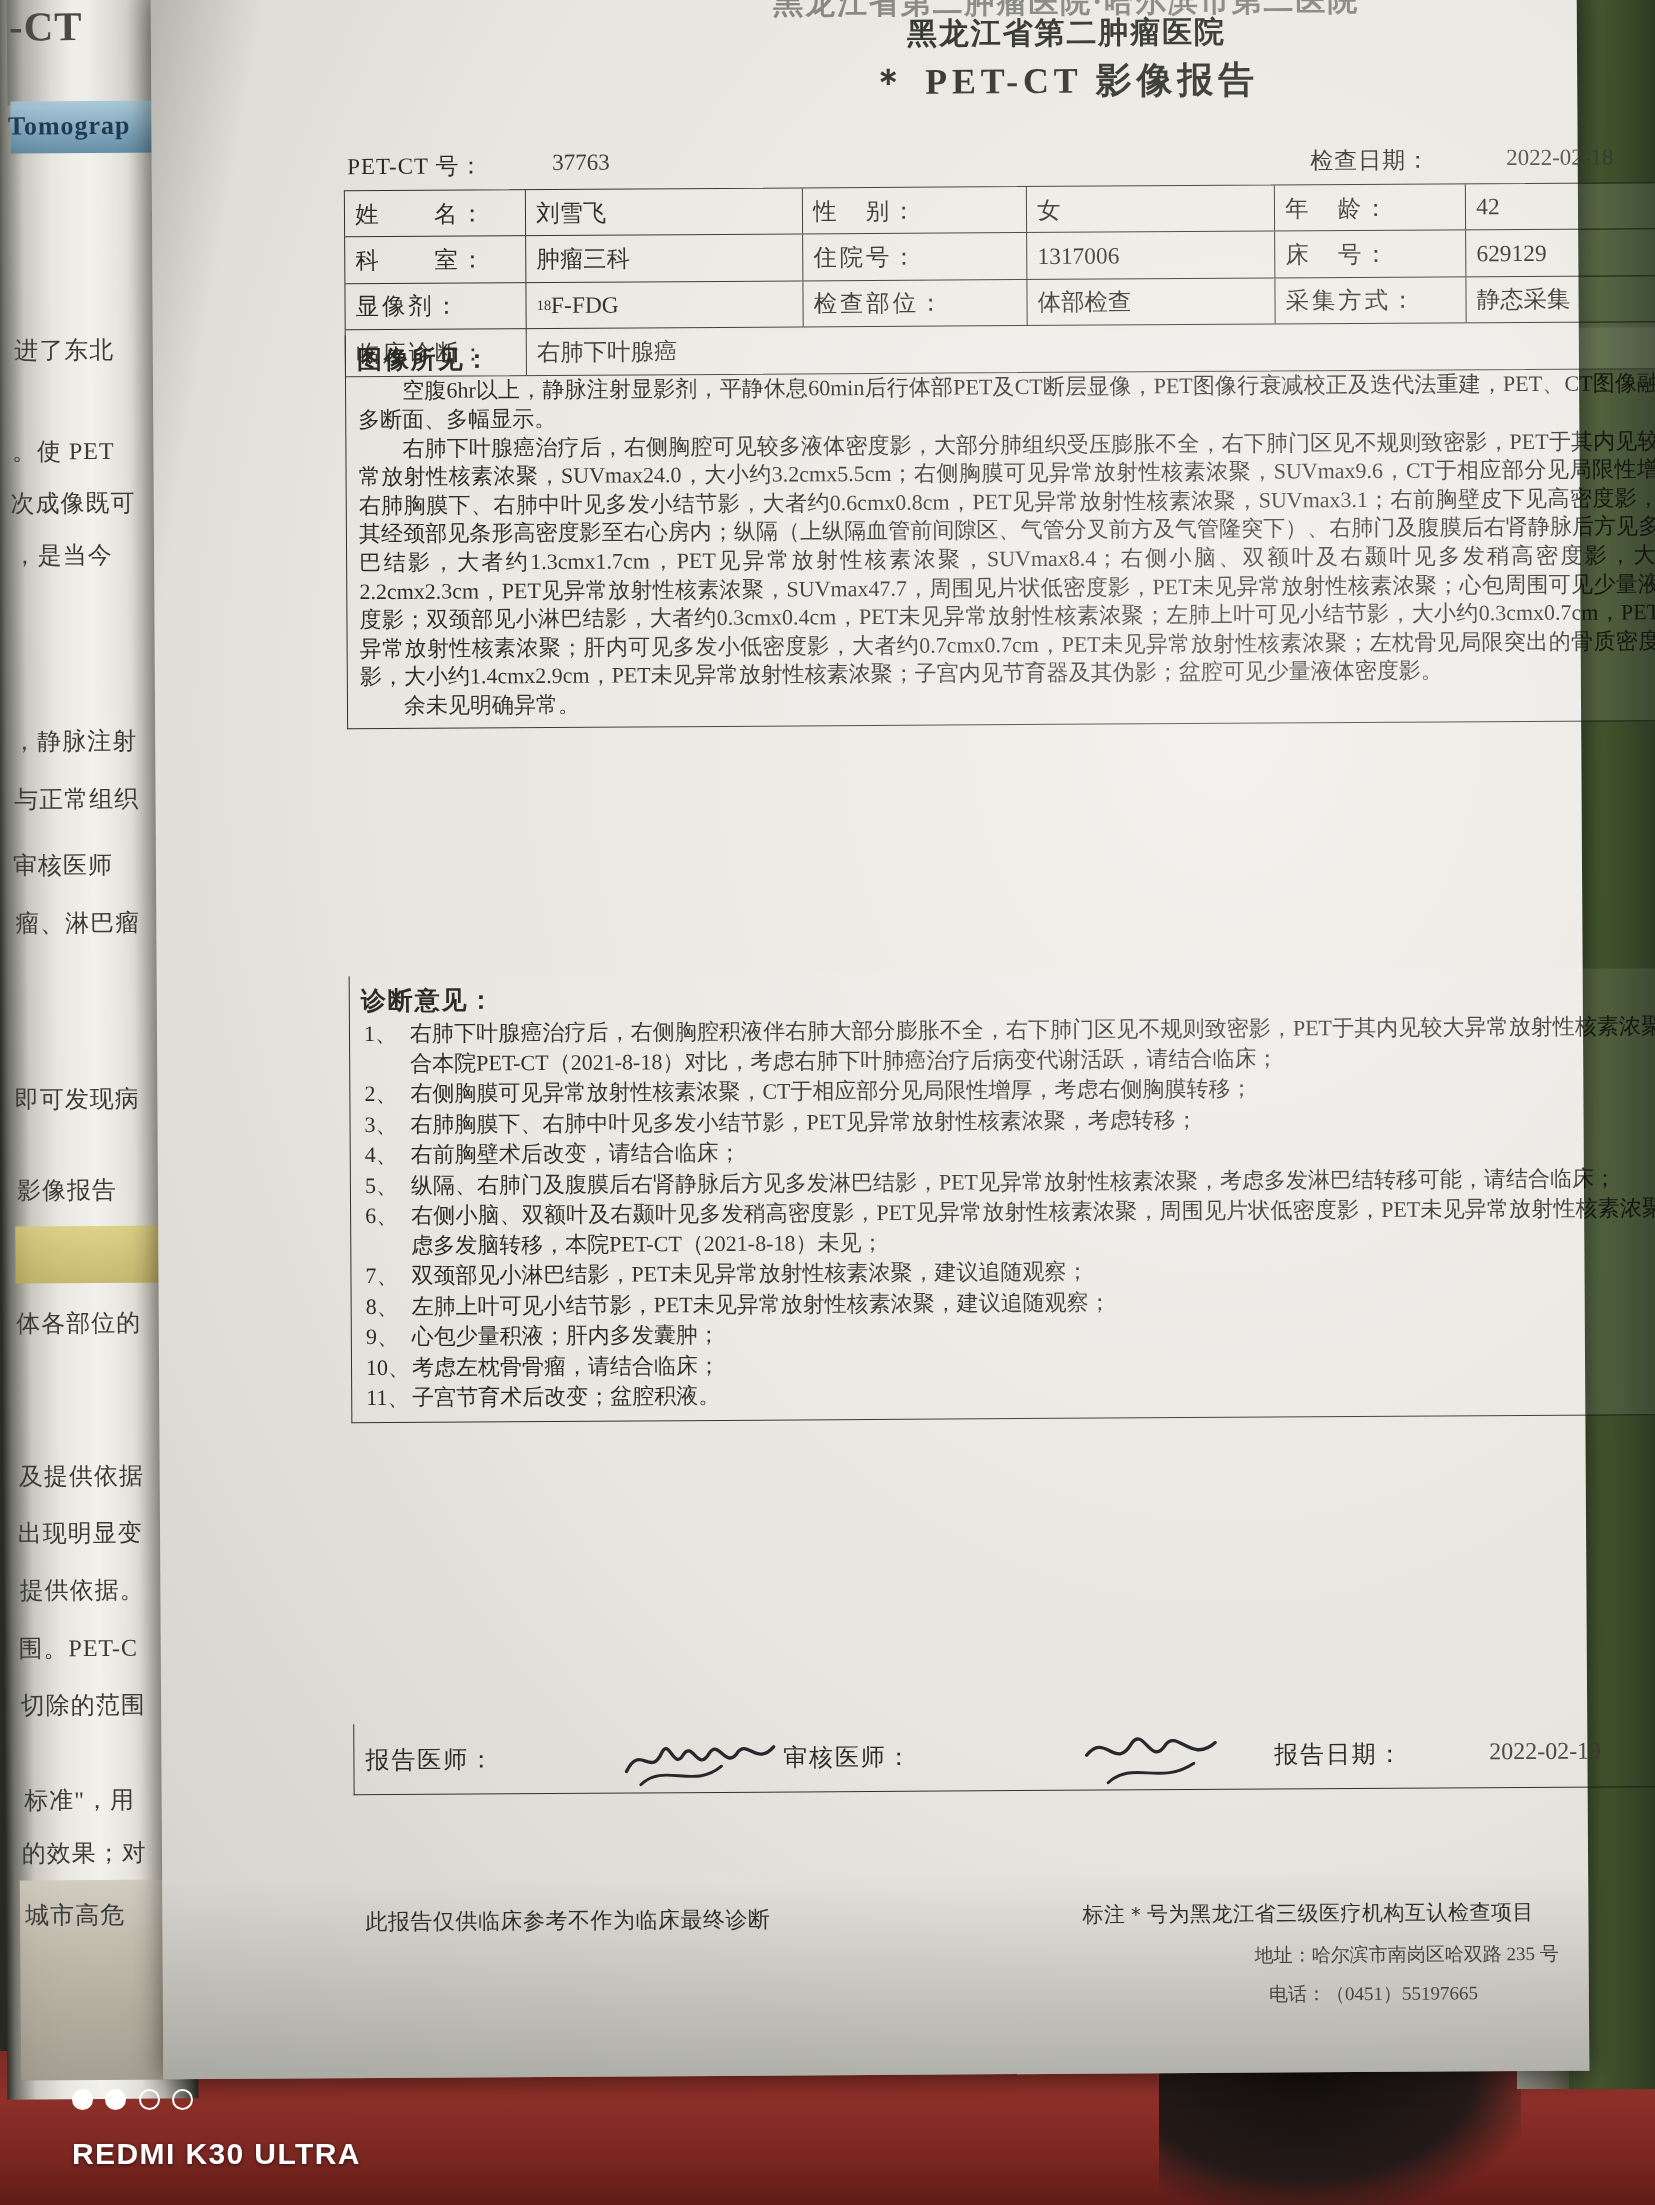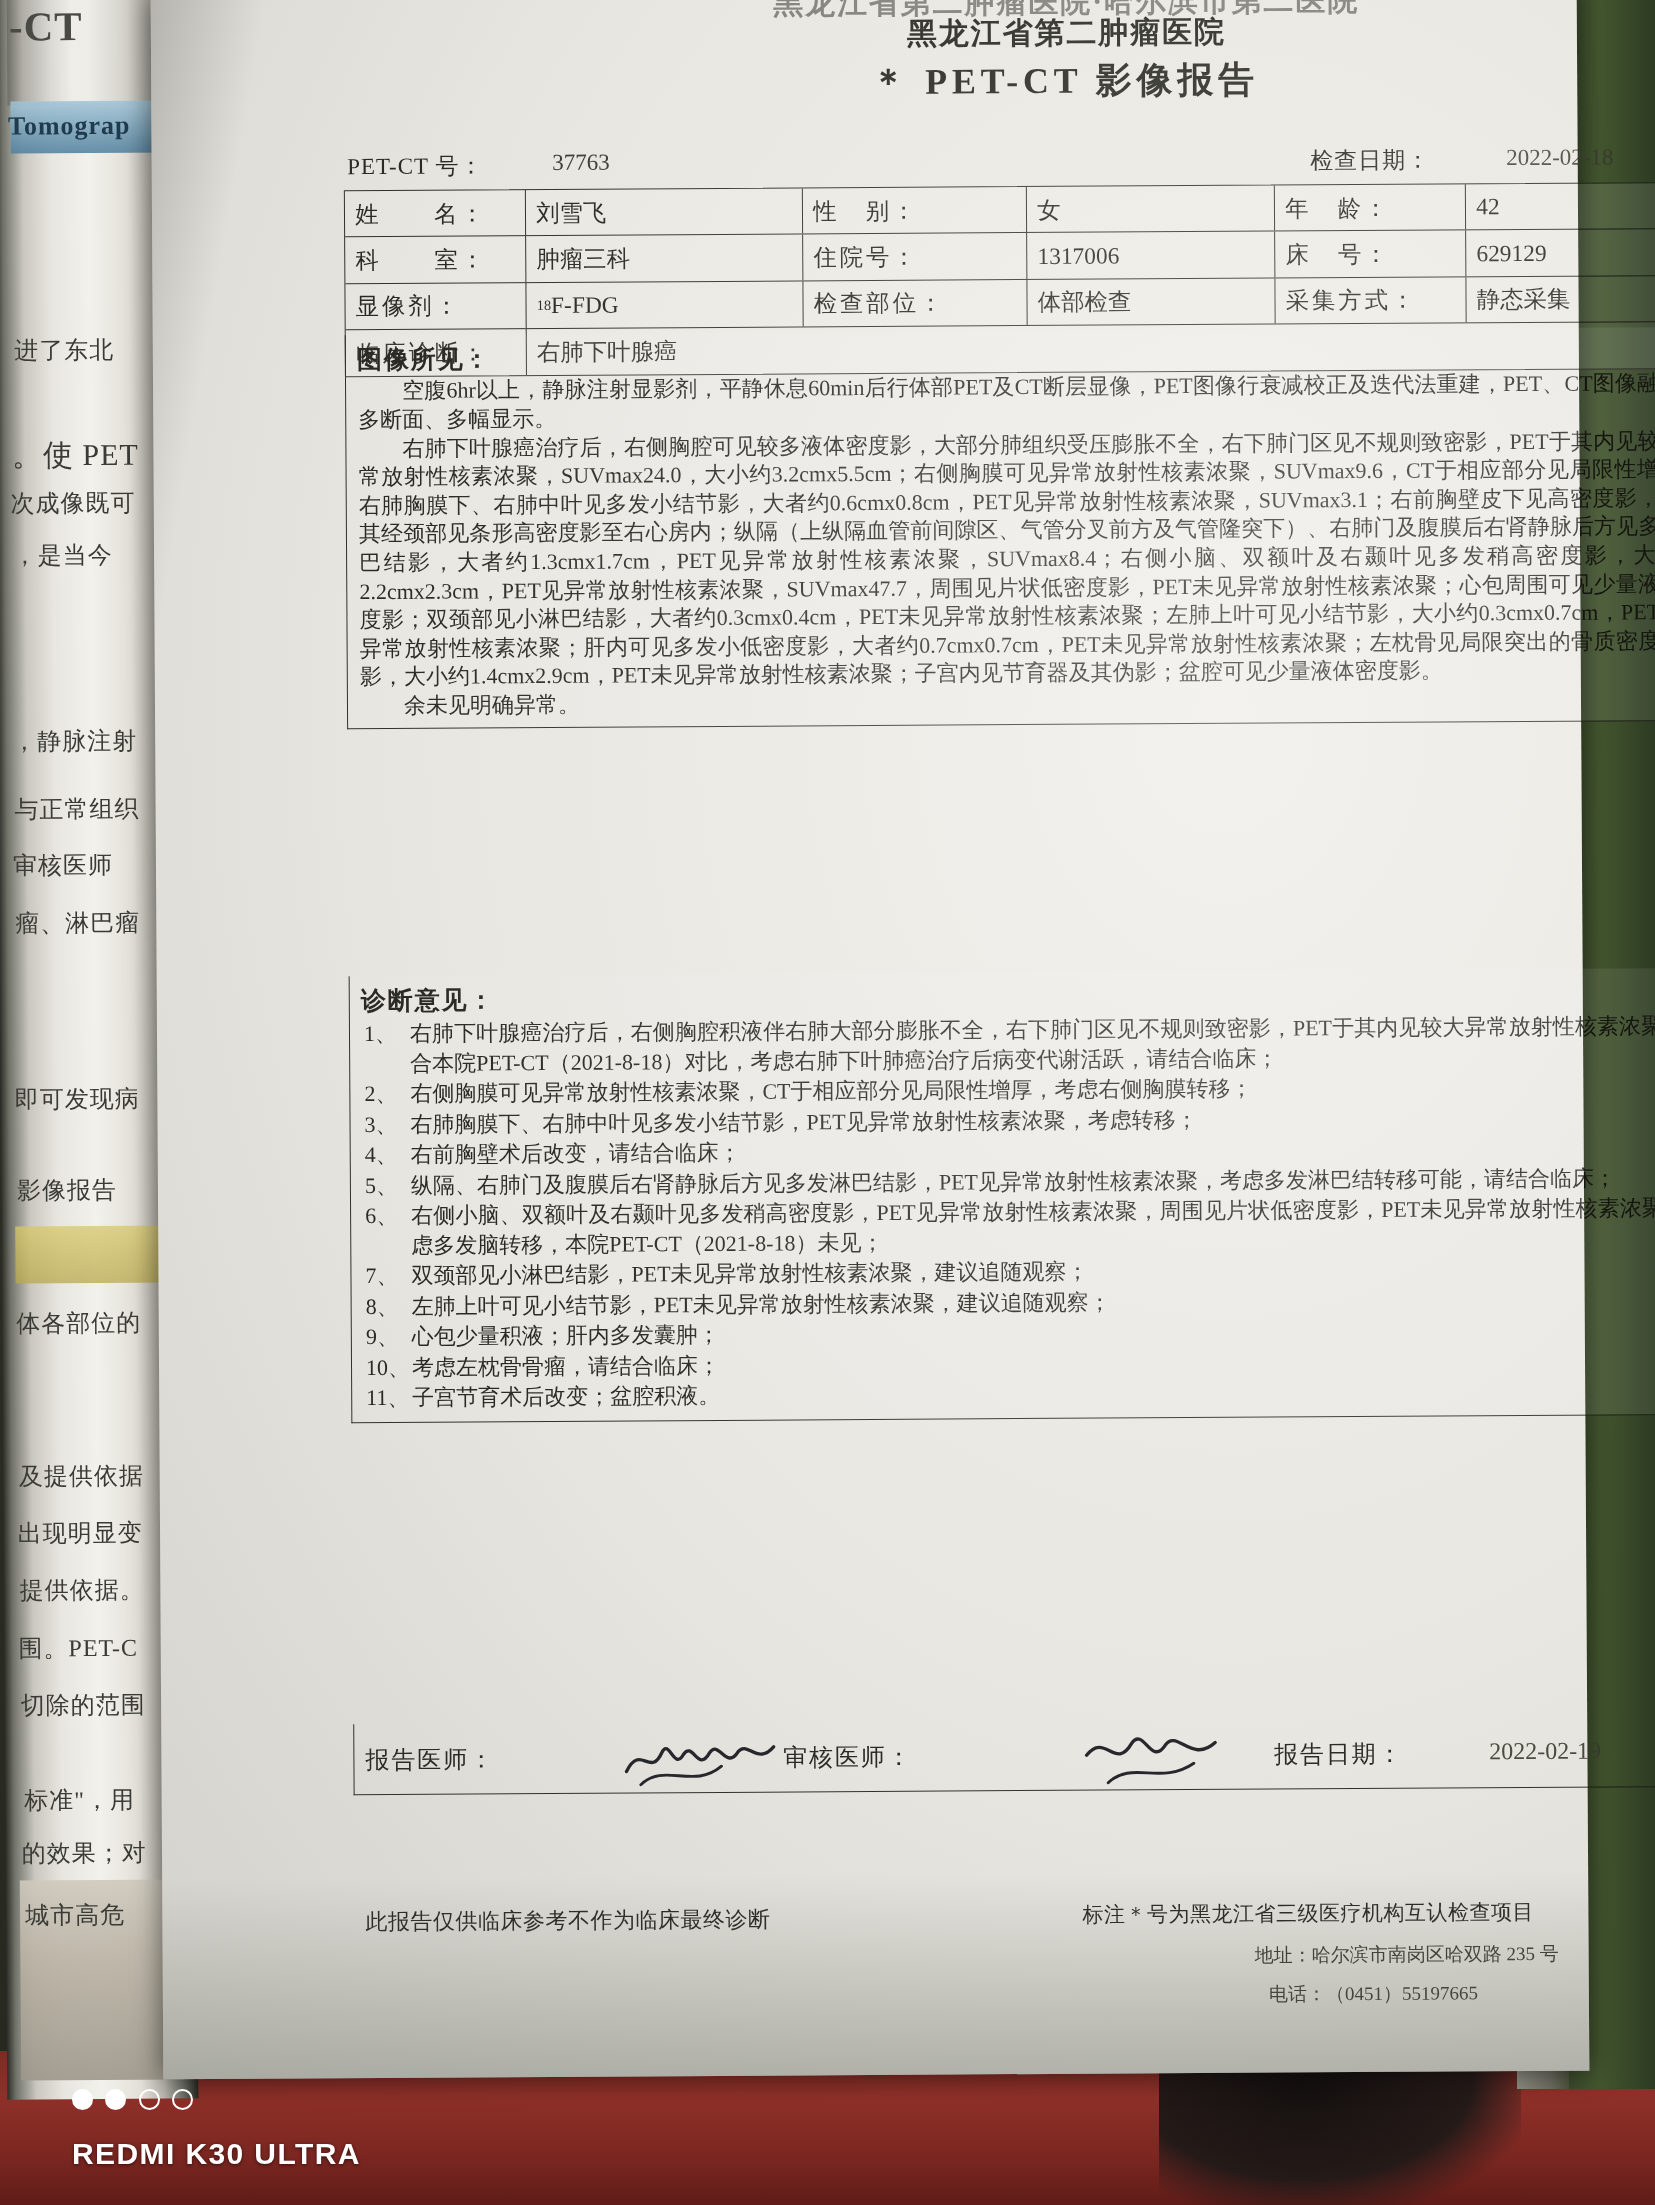--- a/index.html
+++ b/index.html
@@ -260,25 +260,25 @@
 <div class="green-edge"></div>
 
 <div class="roll">
   <div class="roll-band" style="top:0px;height:114px;"></div>
   <div class="roll-blue"></div>
   <div class="roll-yellow"></div>
   <div class="roll-bottom-img"></div>
   <div class="roll-txt" style="left:16px;  top:11.4px;  font-size:41px; font-weight:bold; color:#4a4a44;">-CT</div>
   <div class="roll-txt" style="left:14.3px;  top:120px; font-size:26px; font-weight:bold; color:#1f3b4d;">Tomograp</div>
   <div class="roll-txt" style="left:19px;  top:343px; font-size:24px;">进了东北</div>
-  <div class="roll-txt" style="left:16px;  top:444px; font-size:30px;">。使 PET</div>
+  <div class="roll-txt" style="left:16px;  top:444px; font-size:24px;">。使 PET</div>
   <div class="roll-txt" style="left:14.3px;  top:496px;font-size:24px;">次成像既可</div>
   <div class="roll-txt" style="left:16px;  top:548px;font-size:24px;">，是当今</div>
   <div class="roll-txt" style="left:14.3px;  top:734px;font-size:24px;">，静脉注射</div>
-  <div class="roll-txt" style="left:16px;  top:792px;font-size:24px;margin-top:10px;">与正常组织</div>
+  <div class="roll-txt" style="left:16px;  top:792px;font-size:24px;">与正常组织</div>
   <div class="roll-txt" style="left:14.3px;  top:858px;font-size:24px;">审核医师</div>
   <div class="roll-txt" style="left:16px;  top:916px;font-size:24px;">瘤、淋巴瘤</div>
   <div class="roll-txt" style="left:14.3px;  top:1092px;font-size:24px;">即可发现病</div>
   <div class="roll-txt" style="left:16px;  top:1183px;font-size:24px;">影像报告</div>
   <div class="roll-txt" style="left:14.3px;  top:1316px;font-size:24px;">体各部位的</div>
   <div class="roll-txt" style="left:16px;  top:1469px;font-size:24px;">及提供依据</div>
   <div class="roll-txt" style="left:14.3px;  top:1526px;font-size:24px;">出现明显变</div>
   <div class="roll-txt" style="left:16px;  top:1583px;font-size:24px;">提供依据。</div>
   <div class="roll-txt" style="left:14.3px;  top:1641px;font-size:24px;text-align:center;">围。PET-C</div>
   <div class="roll-txt" style="left:16px;  top:1698px;font-size:24px;">切除的范围</div>

